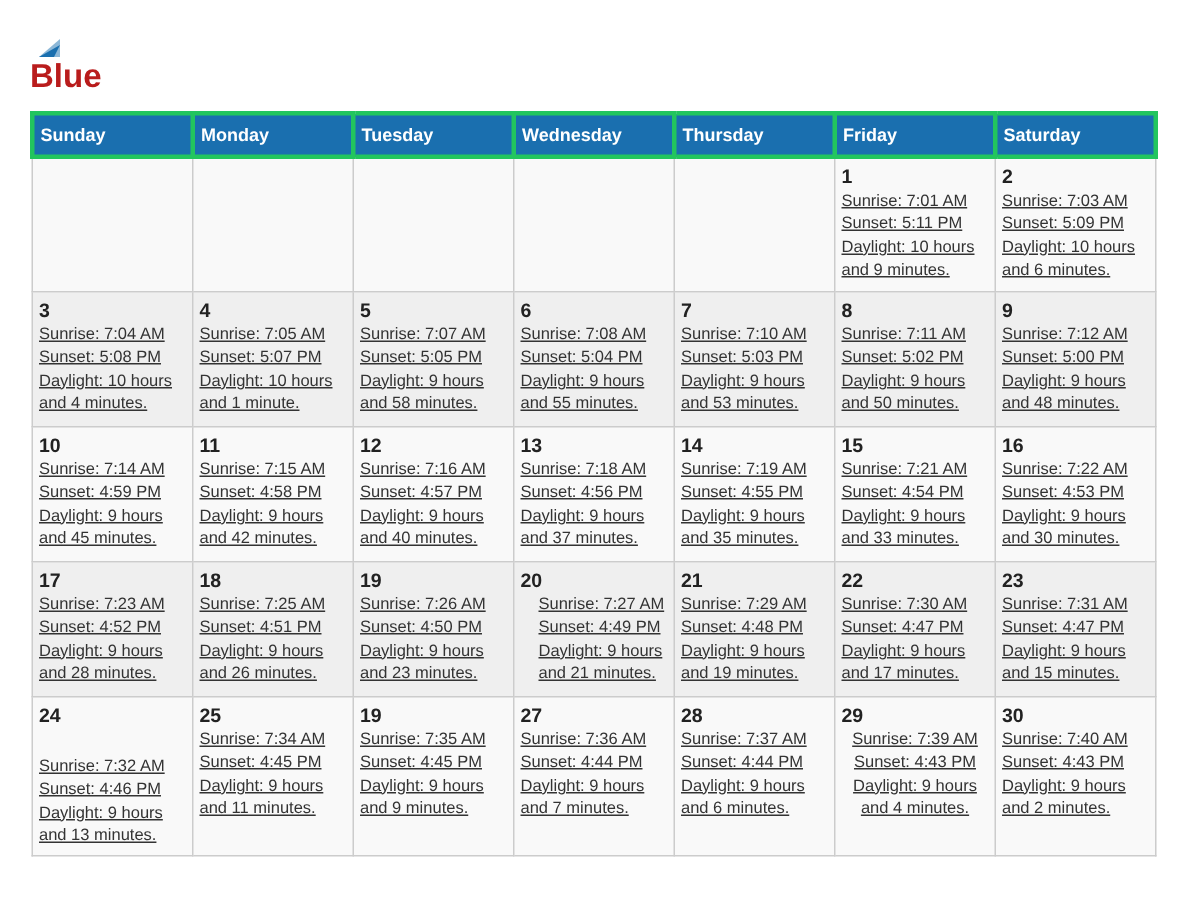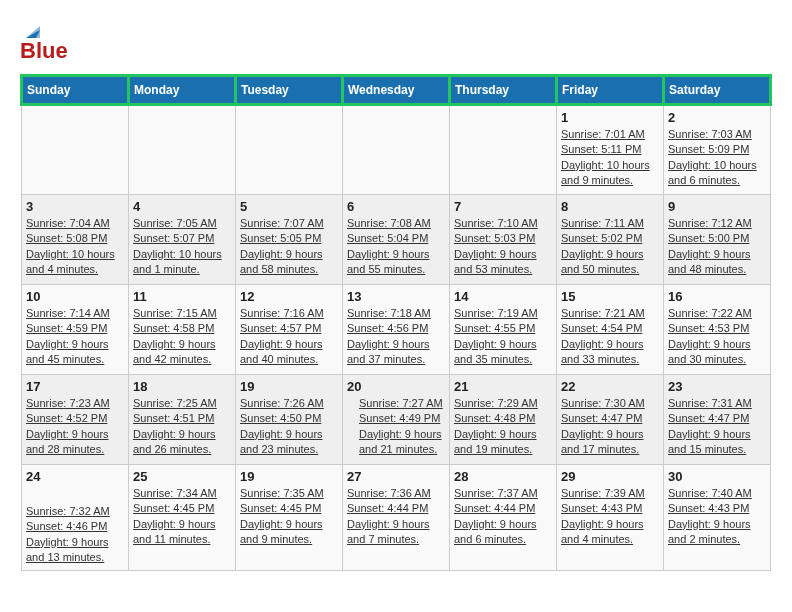--- a/index.html
+++ b/index.html
@@ -289,21 +289,21 @@
 Daylight: 9 hours and 7 minutes.</div>
         </td>
         <td>
           <span class="day-num">28</span>
           <div class="day-info" style="white-space: pre-line;">Sunrise: 7:37 AM
 Sunset: 4:44 PM
 Daylight: 9 hours and 6 minutes.</div>
         </td>
         <td>
           <span class="day-num">29</span>
-          <div class="day-info" style="white-space: pre-line;">Sunrise: 7:39 AM
+          <div class="day-info" style="white-space: pre-line; text-align: center;">Sunrise: 7:39 AM
 Sunset: 4:43 PM
 Daylight: 9 hours and 4 minutes.</div>
         </td>
         <td>
           <span class="day-num">30</span>
           <div class="day-info" style="white-space: pre-line;">Sunrise: 7:40 AM
 Sunset: 4:43 PM
 Daylight: 9 hours and 2 minutes.</div>
         </td>
       </tr>

